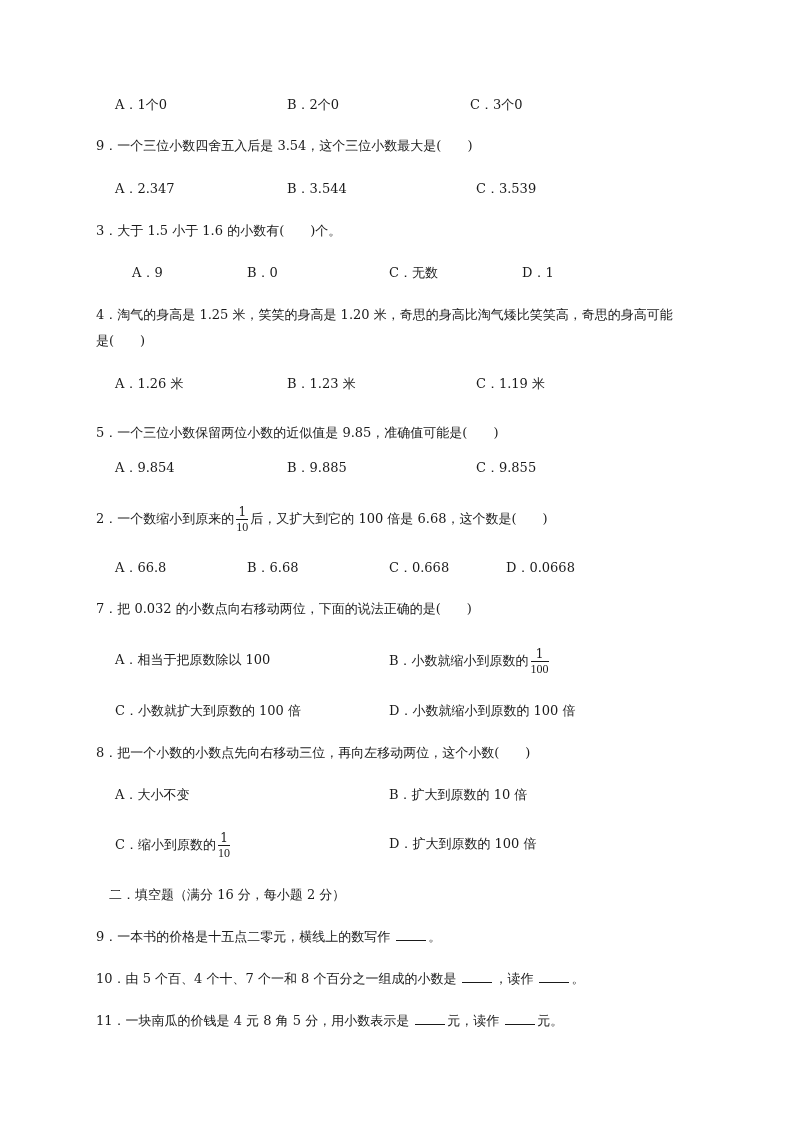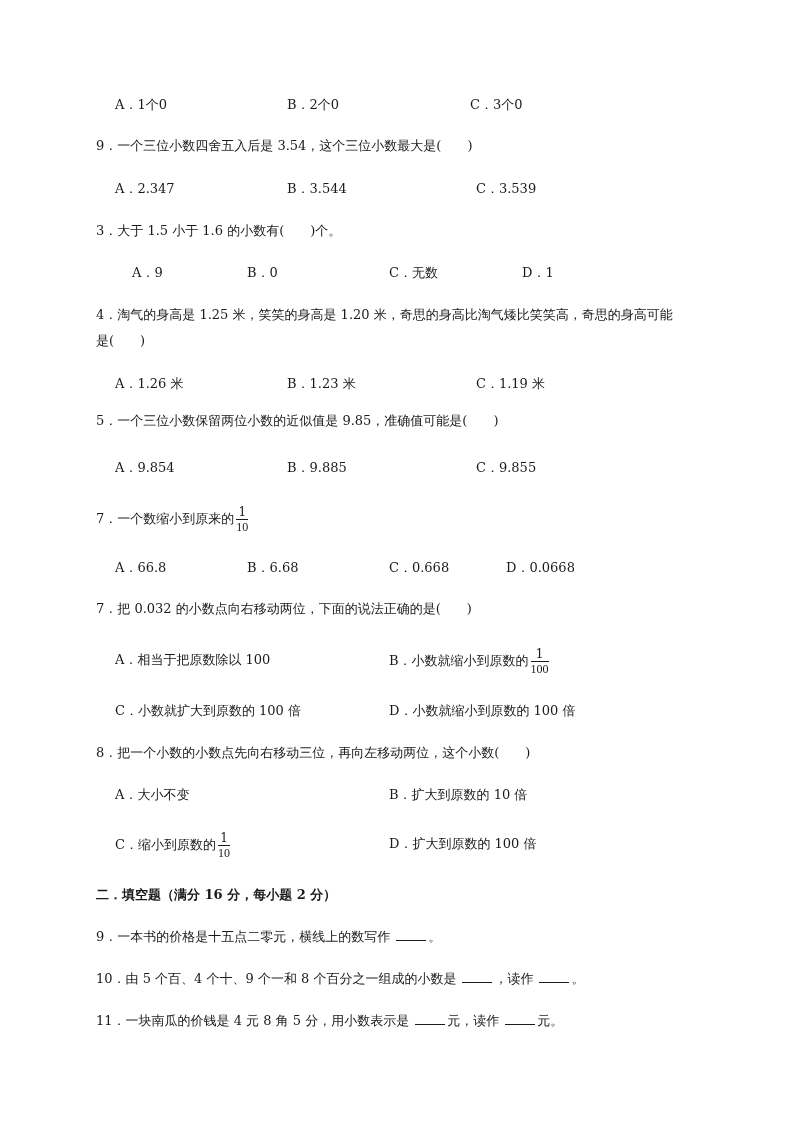--- a/index.html
+++ b/index.html
@@ -7,21 +7,21 @@
     width: 794px; height: 1123px; position: relative; overflow: hidden;
     font-family: "DejaVu Serif", "Liberation Serif", serif;
     color: #1a1a1a; font-size: 13px;
   }
   .line { position: absolute; left: 96px; white-space: nowrap; line-height: 18px; }
   .opt { position: absolute; white-space: nowrap; line-height: 18px; }
   .frac { display: inline-block; vertical-align: middle; text-align: center; font-size: 12px; line-height: 12px; margin: 0 2px; }
   .frac .num { display: block; border-bottom: 1px solid #1a1a1a; padding: 0 1px 1px; }
   .frac .den { display: block; padding-top: 1px; font-family: Liberation Serif, serif; }
   .blank { display: inline-block; width: 30px; border-bottom: 1px solid #1a1a1a; height: 12px; margin: 0 2px 0 6px; vertical-align: baseline; }
-  .bold { font-weight: bold; }
+  .bold { font-weight: normal; margin-left: 13px; }
 </style>
 </head>
 <body>
 
 <div>
   <span class="opt" style="left:115px;top:96px">A．1个0</span>
   <span class="opt" style="left:287px;top:96px">B．2个0</span>
   <span class="opt" style="left:470px;top:96px">C．3个0</span>
 </div>
 
@@ -35,27 +35,27 @@
 <span class="opt" style="left:247px;top:264px">B．0</span>
 <span class="opt" style="left:389px;top:264px">C．无数</span>
 <span class="opt" style="left:522px;top:264px">D．1</span>
 
 <div class="line" style="top:306px">4．淘气的身高是 1.25 米，笑笑的身高是 1.20 米，奇思的身高比淘气矮比笑笑高，奇思的身高可能</div>
 <div class="line" style="top:332px">是(　　)</div>
 <span class="opt" style="left:115px;top:375px">A．1.26 米</span>
 <span class="opt" style="left:287px;top:375px">B．1.23 米</span>
 <span class="opt" style="left:476px;top:375px">C．1.19 米</span>
 
-<div class="line" style="top:412px">5．一个三位小数保留两位小数的近似值是 9.85，准确值可能是(　　)</div>
+<div class="line" style="top:424px">5．一个三位小数保留两位小数的近似值是 9.85，准确值可能是(　　)</div>
 <span class="opt" style="left:115px;top:459px">A．9.854</span>
 <span class="opt" style="left:287px;top:459px">B．9.885</span>
 <span class="opt" style="left:476px;top:459px">C．9.855</span>
 
 <div class="line" style="top:506px">
-  <span>7．一个数缩小到原来的</span><span class="frac"><span class="num">1</span><span class="den">10</span></span>
+  <span>2．一个数缩小到原来的</span><span class="frac"><span class="num">1</span><span class="den">10</span></span><span>后，又扩大到它的 100 倍是 6.68，这个数是(　　)</span>
 </div>
 <span class="opt" style="left:115px;top:559px">A．66.8</span>
 <span class="opt" style="left:247px;top:559px">B．6.68</span>
 <span class="opt" style="left:389px;top:559px">C．0.668</span>
 <span class="opt" style="left:506px;top:559px">D．0.0668</span>
 
 <div class="line" style="top:600px">7．把 0.032 的小数点向右移动两位，下面的说法正确的是(　　)</div>
 <span class="opt" style="left:115px;top:651px">A．相当于把原数除以 100</span>
 <span class="opt" style="left:389px;top:648px">
   <span>B．小数就缩小到原数的</span><span class="frac"><span class="num">1</span><span class="den">100</span></span>
@@ -71,18 +71,18 @@
 </span>
 <span class="opt" style="left:389px;top:835px">D．扩大到原数的 100 倍</span>
 
 <div class="line bold" style="top:886px">二．填空题（满分 16 分，每小题 2 分）</div>
 
 <div class="line" style="top:928px">
   <span>9．一本书的价格是十五点二零元，横线上的数写作</span><span class="blank"></span><span>。</span>
 </div>
 
 <div class="line" style="top:970px">
-  <span>10．由 5 个百、4 个十、9 个一和 8 个百分之一组成的小数是</span><span class="blank"></span><span>，读作</span><span class="blank"></span><span>。</span>
+  <span>10．由 5 个百、4 个十、7 个一和 8 个百分之一组成的小数是</span><span class="blank"></span><span>，读作</span><span class="blank"></span><span>。</span>
 </div>
 
 <div class="line" style="top:1012px">
   <span>11．一块南瓜的价钱是 4 元 8 角 5 分，用小数表示是</span><span class="blank"></span><span>元，读作</span><span class="blank"></span><span>元。</span>
 </div>
 
 </body></html>

